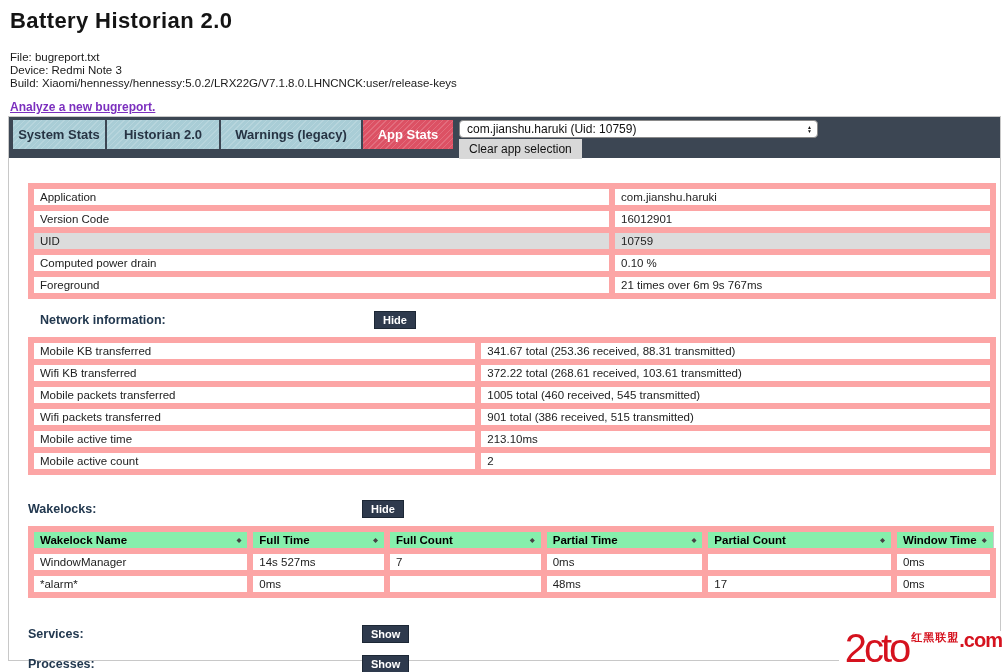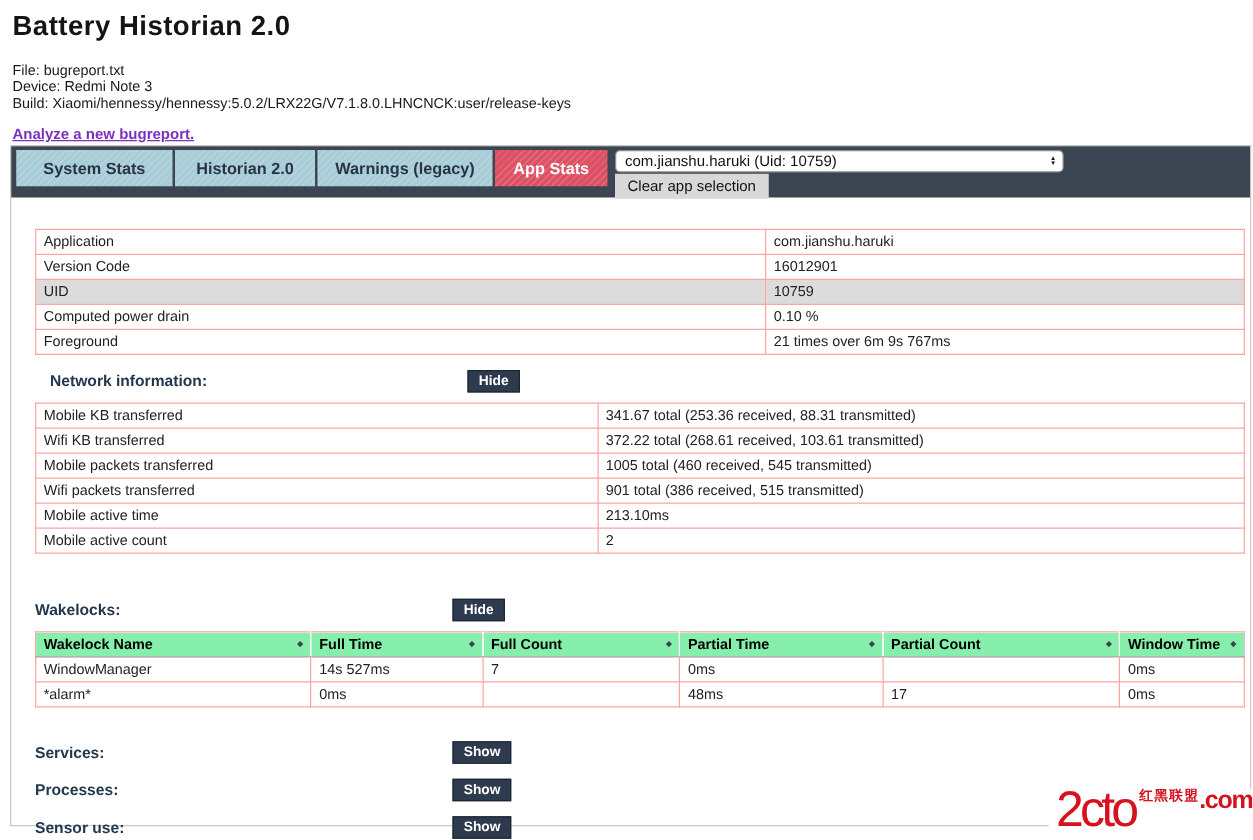--- a/index.html
+++ b/index.html
@@ -25,48 +25,48 @@
     border:1px solid #c8c8c8; background:#fff; }
 
   
   .tabbar { background:#3c4653; height:41px; display:flex; align-items:flex-start;
     padding:3px 0 0 2px; }
   .tab { margin-left:2px; height:29px; display:flex; align-items:center; justify-content:center;
     font-weight:bold; font-size:13px; color:#273444; cursor:pointer;
     background-color:#a9cdd6;
     background-image:repeating-linear-gradient(135deg, rgba(255,255,255,.16) 0 1px, transparent 1px 4px);
   }
-  .tab-1 { width:125px; } .tab-2 { width:112px; } .tab-3 { width:140px; } .tab-4 { width:90px; }
+  .tab-1 { width:92px; } .tab-2 { width:112px; } .tab-3 { width:140px; } .tab-4 { width:90px; }
   .tab.active { background-color:#dc5164; color:#ffffff; }
 
   .selector { margin-left:6px; display:flex; flex-direction:column; align-items:flex-start; }
   .select-box { width:359px; height:18px; background:#fff; border:1px solid #8a8a8a; border-radius:4px;
     display:flex; align-items:center; justify-content:space-between; padding:0 5px 0 7px;
     font-size:12px; cursor:pointer; color:#111; }
   .sel-arrows { display:flex; flex-direction:column; align-items:center; font-size:5px; line-height:4.5px; color:#111; }
   .clear-btn { height:20px; margin-top:1px; background:#d8d8d8; border:none; font-size:12px;
     padding:0 10px; font-family:inherit; cursor:pointer; color:#111; }
 
   
   .content { padding:25px 5px 0 19px; }
 
   table { border-collapse:collapse; width:968px; font-size:11.5px; color:#222; table-layout:fixed; }
-  td, th { border:1px solid #fca5a5; padding:2px 6px; height:20px; overflow:hidden; white-space:nowrap; }
+  td, th { border:6px solid #fca5a5; padding:2px 6px; height:20px; overflow:hidden; white-space:nowrap; }
   tr.hl td { background:#dcdcdc; }
 
   .kv1 .c1 { width:60.4%; }
   .kv2 .c1 { width:46.5%; }
 
   .sec-head { display:flex; align-items:center; }
   .sec-label { width:334px; font-weight:bold; font-size:12.5px; color:#22384f; }
   .btn { background:#2e3a4d; color:#fff; font-weight:bold; font-size:11px; padding:2px 8px;
     border:1px solid #1c2735; font-family:inherit; cursor:pointer; }
 
   .net-head { margin-top:12px; margin-bottom:8px;margin-left:12px; }
-  .wl-head  { margin-top:36px; margin-bottom:8px; }
+  .wl-head  { margin-top:25px; margin-bottom:8px; }
 
   .wl th { background:#86efac; text-align:left; font-size:11.5px; color:#000;
     border-right:1px solid #ffffff; border-bottom:1px solid #999; cursor:pointer; }
   .wl th:last-child { border-right:1px solid #ccc; }
   .sort { float:right; font-size:6px; color:#444; line-height:12px; margin-left:3px; }
   .wl .w1{width:22.8%}.wl .w2{width:14.2%}.wl .w3{width:16.3%}
   .wl .w4{width:16.8%}.wl .w5{width:19.6%}.wl .w6{width:10.3%}
 
   .bottom-secs { margin-top:27px; }
   .bottom-secs .sec-head { margin-bottom:12px; }

